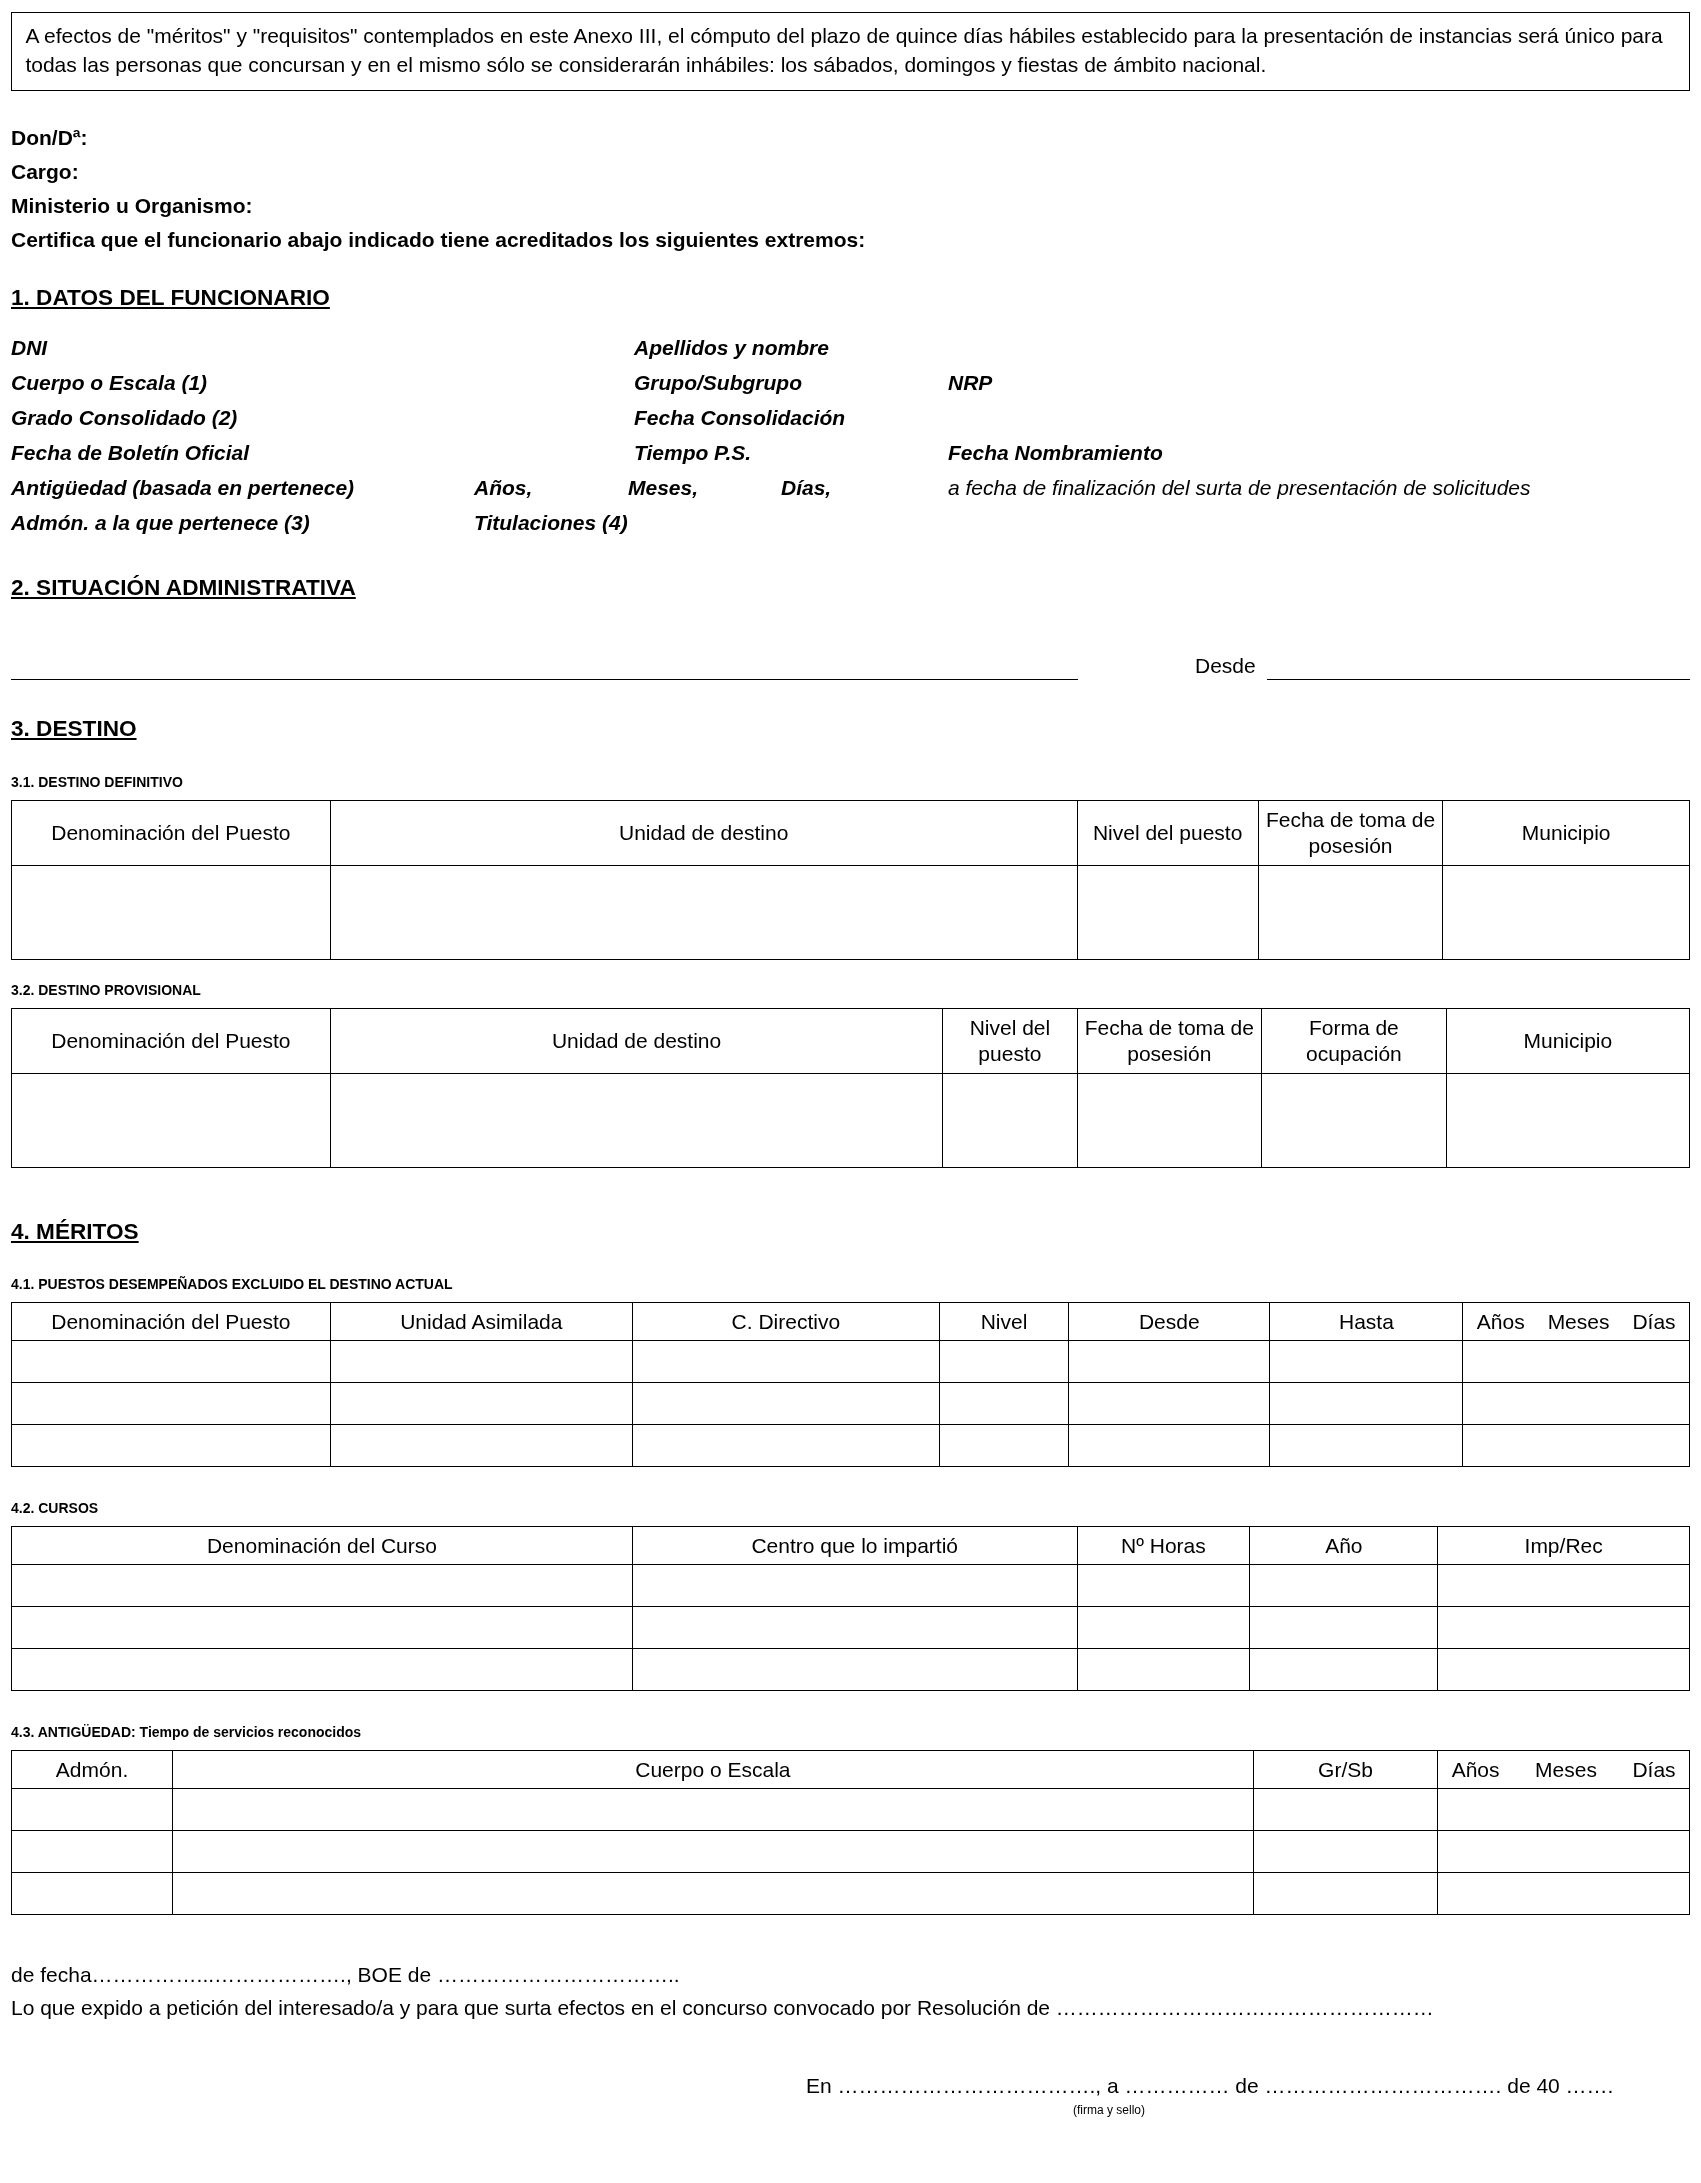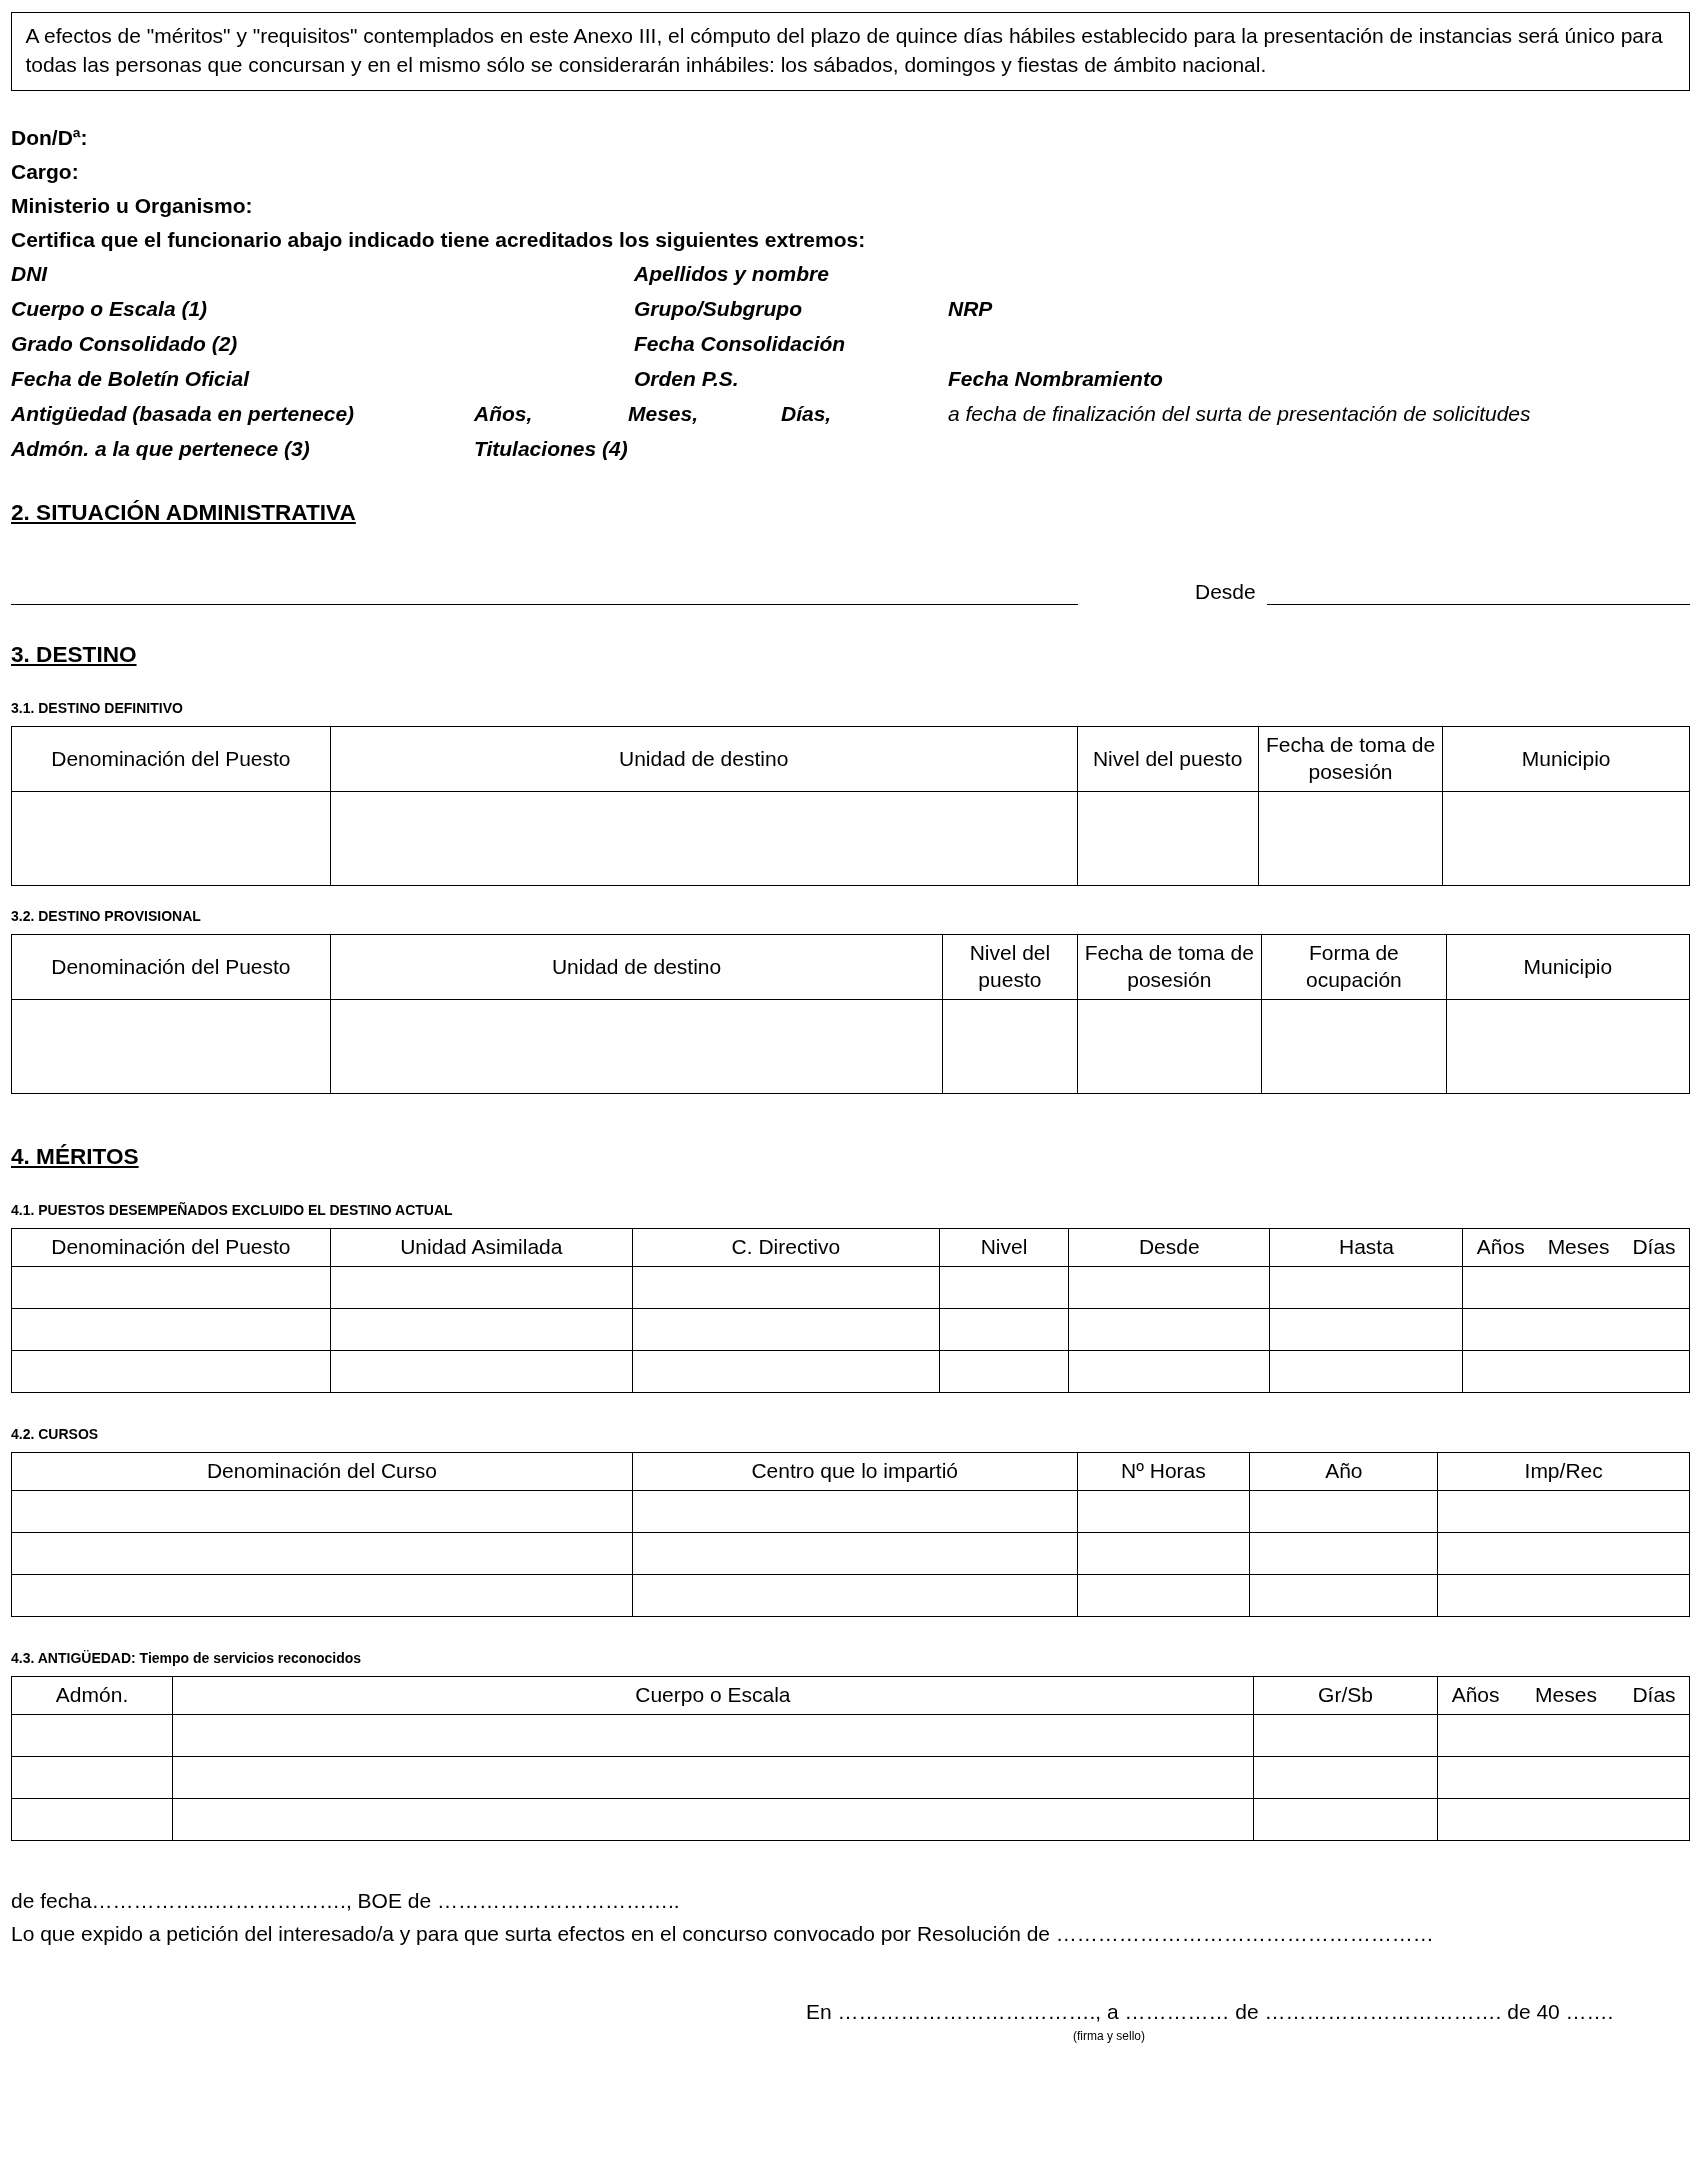--- a/index.html
+++ b/index.html
@@ -86,37 +86,40 @@
     <p>A efectos de "méritos" y "requisitos" contemplados en este Anexo III, el cómputo del plazo de quince días hábiles establecido para la presentación de instancias será único para todas las personas que concursan y en el mismo sólo se considerarán inhábiles: los sábados, domingos y fiestas de ámbito nacional.</p>
   </div>
 
   <div class="intro">
     <p>Don/Dª:</p>
     <p>Cargo:</p>
     <p>Ministerio u Organismo:</p>
     <p>Certifica que el funcionario abajo indicado tiene acreditados los siguientes extremos:</p>
   </div>
 
+  <div class="sec-wrap">
+    <h2 class="sec-title">1. DATOS DEL FUNCIONARIO</h2>
+  </div>
   <div class="datos">
     <div class="drow">
       <span class="b cl0">DNI</span>
       <span class="b cl745">Apellidos y nombre</span>
     </div>
     <div class="drow">
       <span class="b cl0">Cuerpo o Escala (1)</span>
       <span class="b cl745">Grupo/Subgrupo</span>
       <span class="b cl1120">NRP</span>
     </div>
     <div class="drow">
       <span class="b cl0">Grado Consolidado (2)</span>
       <span class="b cl745">Fecha Consolidación</span>
     </div>
     <div class="drow">
       <span class="b cl0">Fecha de Boletín Oficial</span>
-      <span class="b cl745">Orden P.S.</span>
+      <span class="b cl745">Tiempo P.S.</span>
       <span class="b cl1120">Fecha Nombramiento</span>
     </div>
     <div class="drow">
       <span class="b cl0">Antigüedad (basada en pertenece)</span>
       <span class="b cl553">Años,</span>
       <span class="b cl737">Meses,</span>
       <span class="b cl920">Días,</span>
       <span class="r cl1120">a fecha de finalización del surta de presentación de solicitudes</span>
     </div>
     <div class="drow">

